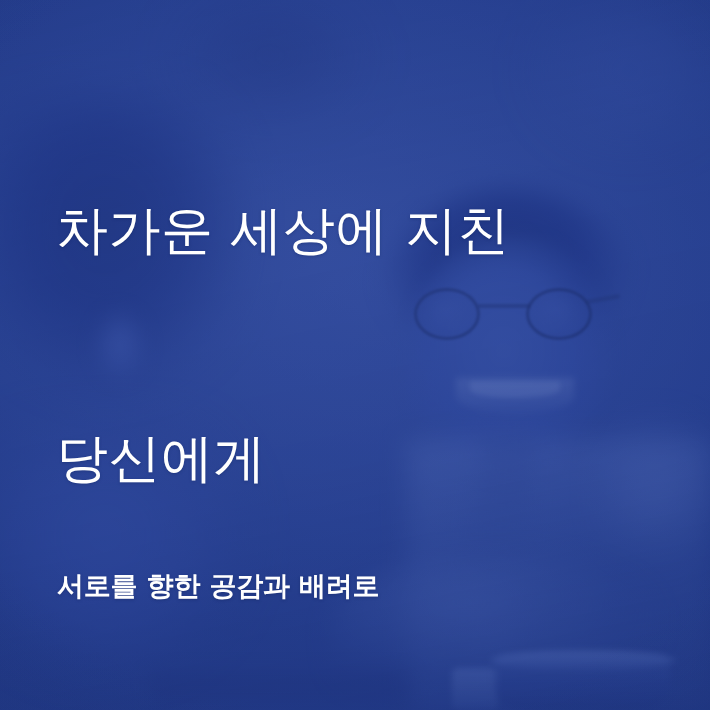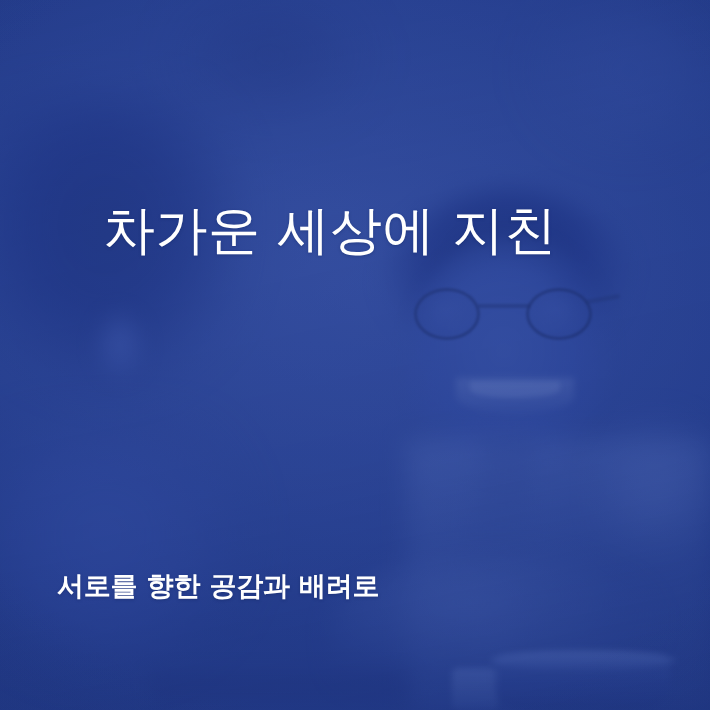--- a/index.html
+++ b/index.html
@@ -173,21 +173,20 @@
   .headline{
     position:absolute;left:56px;top:40px;
     color:#ffffff;
     font-family:"DejaVu Serif", serif;
     font-weight:400;
     font-size:52px;
     line-height:76px;
     letter-spacing:.5px;
     white-space:pre;
     text-shadow:0 1px 3px rgba(18,36,92,.35);
-    margin-left:47px;
   }
   .headline .hl-line{display:block;}
 
   .body-copy{
     position:absolute;left:57px;top:466px;
     color:#ffffff;
     font-family:"DejaVu Sans", sans-serif;
     font-weight:700;
     font-size:27px;
     line-height:48px;
@@ -234,20 +233,21 @@
   </div>
 
   <div class="overlay"></div>
   <div class="overlay2"></div>
   <div class="vignette"></div>
 
   <div class="content">
 
     <div class="headline">
       <span class="hl-line">차가운 세상에 지친</span>
+      <span class="hl-line">당신에게</span>
     </div>
 
     <div class="body-copy">
       <span class="bd-line">서로를 향한 공감과 배려로</span>
       
       
     </div>
 
   </div>
 </div>

